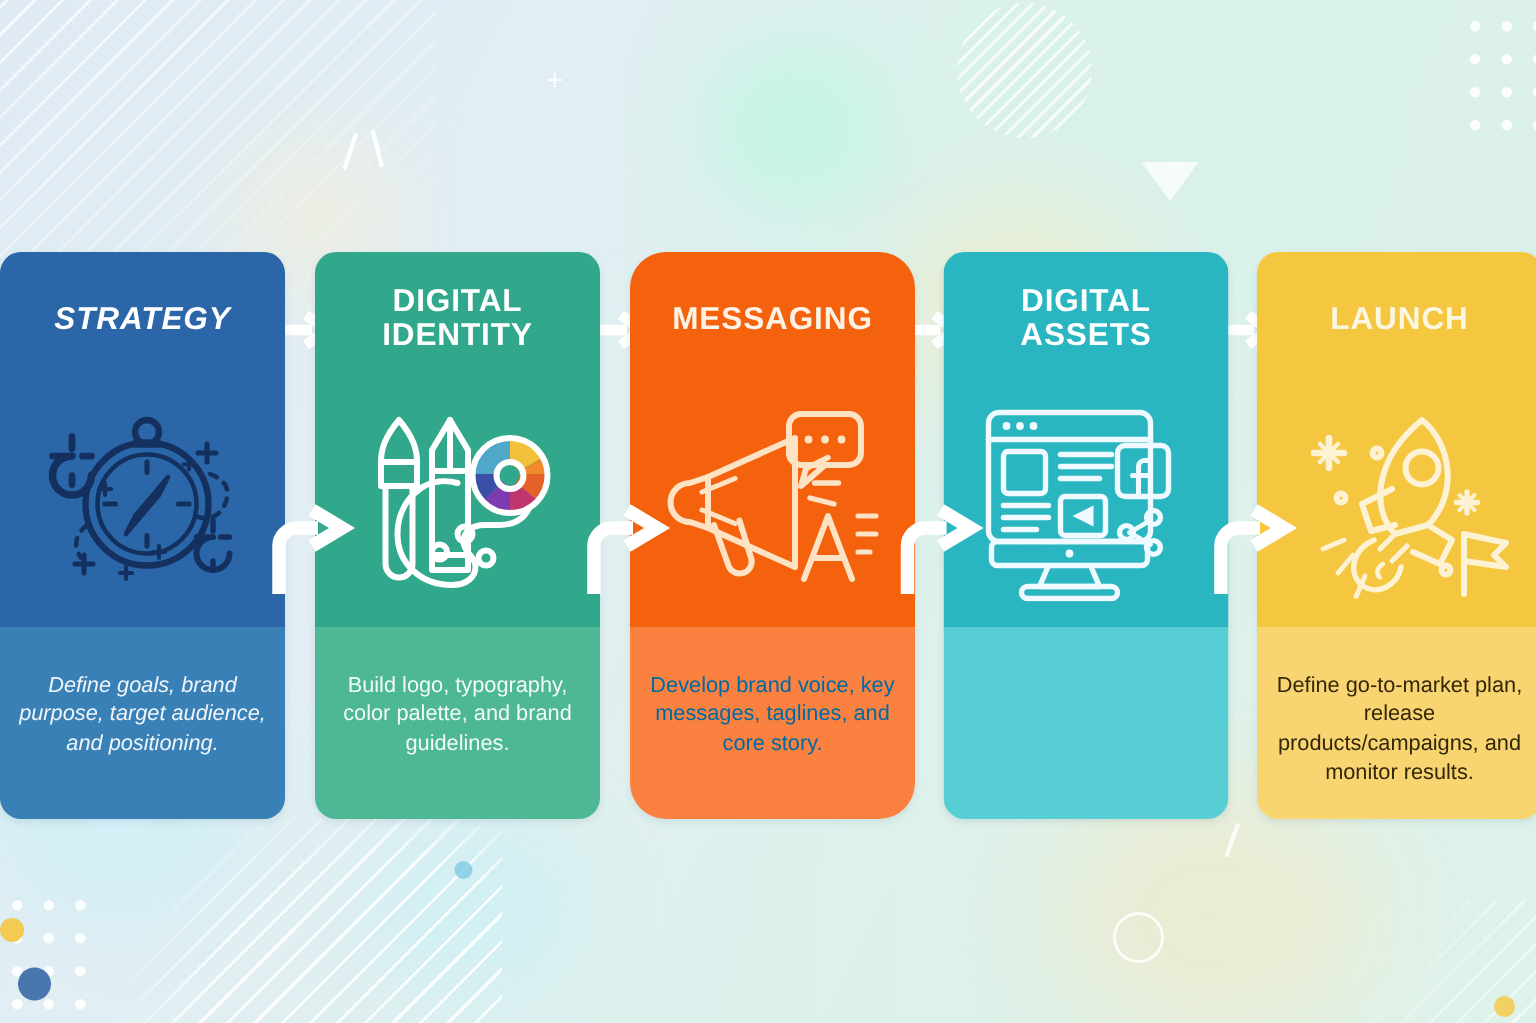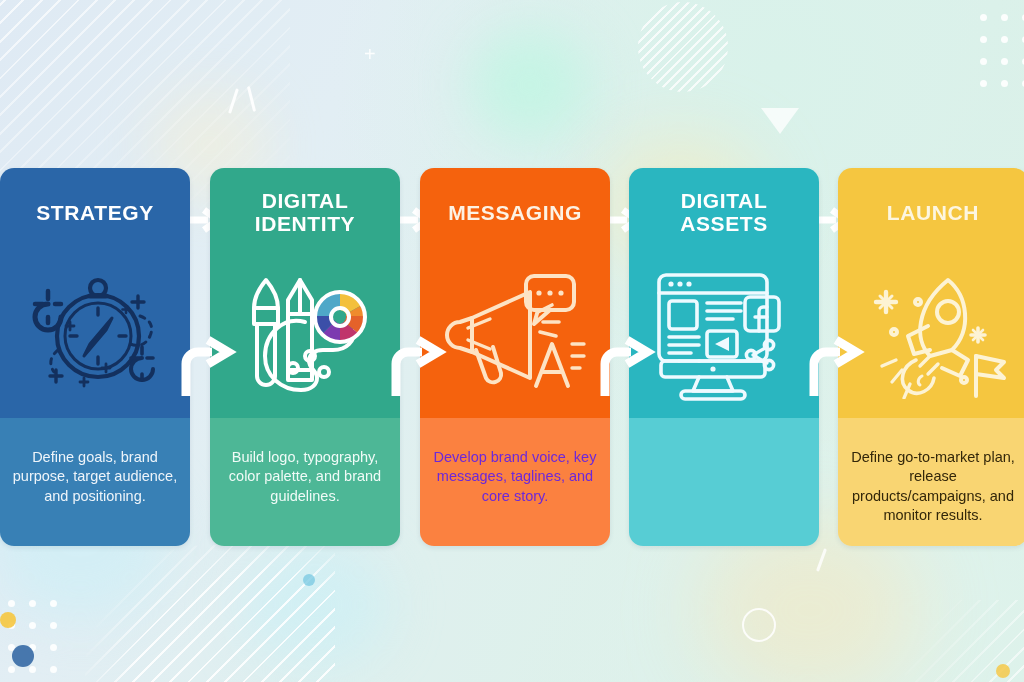--- a/index.html
+++ b/index.html
@@ -67,23 +67,23 @@
   }
   .card-title.two{top:22px;}
   .card-desc{
     position:absolute;left:10px;right:10px;top:280px;text-align:center;
     font-size:14.5px;line-height:1.34;font-weight:400;
   }
   .icon-wrap{position:absolute;left:0;right:0;top:88px;height:150px;display:flex;align-items:center;justify-content:center;}
   .icon-wrap svg{display:block;}
 
   
-  #card-0{left:0px;}
+  #card-0{left:0px;font-style:italic;}
   #card-1{left:210px;}
-  #card-2{left:420px;}
+  #card-2{left:420px;border-radius:24px;}
   #card-3{left:629px;}
   #card-4{left:838px;}
   #card-0,#card-4{border-radius:14px;}
 
   
   .conn{position:absolute;pointer-events:none;}
   .conn-top{top:206px;height:28px;}
   .conn-bot{top:318px;height:78px;}
   .c0{left:176px;} .c1{left:386px;} .c2{left:595px;} .c3{left:804px;}
 </style>
@@ -242,21 +242,21 @@
           <rect x="88" y="10" width="48" height="34" rx="8"></rect>
           <path d="M100 44 l-4 14 l16 -14"></path>
           <circle cx="101" cy="27" r="2.6" fill="#fde3c4" stroke="none"></circle>
           <circle cx="112" cy="27" r="2.6" fill="#fde3c4" stroke="none"></circle>
           <circle cx="123" cy="27" r="2.6" fill="#fde3c4" stroke="none"></circle>
           <path d="M98 120 L114 78 L130 120"></path>
           <path d="M104 106 h20"></path>
           <path d="M134 78 h12 M134 90 h12 M134 102 h8" stroke-width="3.4"></path>
         </svg>
       </div>
-      <div class="card-desc" style="color: #6d28d9;">Develop brand voice, key messages, taglines, and core story.</div>
+      <div class="card-desc" style="color: #0369a1;">Develop brand voice, key messages, taglines, and core story.</div>
     </div>
 
     <div class="card" id="card-3">
       <div class="top" style="background: rgb(42, 182, 192);"></div>
       <div class="bottom" style="background: rgb(87, 205, 212);"></div>
       <div class="card-title two" style="color: rgb(255, 255, 255);">DIGITAL ASSETS</div>
       <div class="icon-wrap">
         <svg width="150" height="140" viewBox="0 0 150 140" fill="none" stroke="#eefaff" stroke-width="3.6" stroke-linecap="round" stroke-linejoin="round">
           <rect x="10" y="14" width="108" height="86" rx="7"></rect>
           <path d="M10 32 h108"></path>

